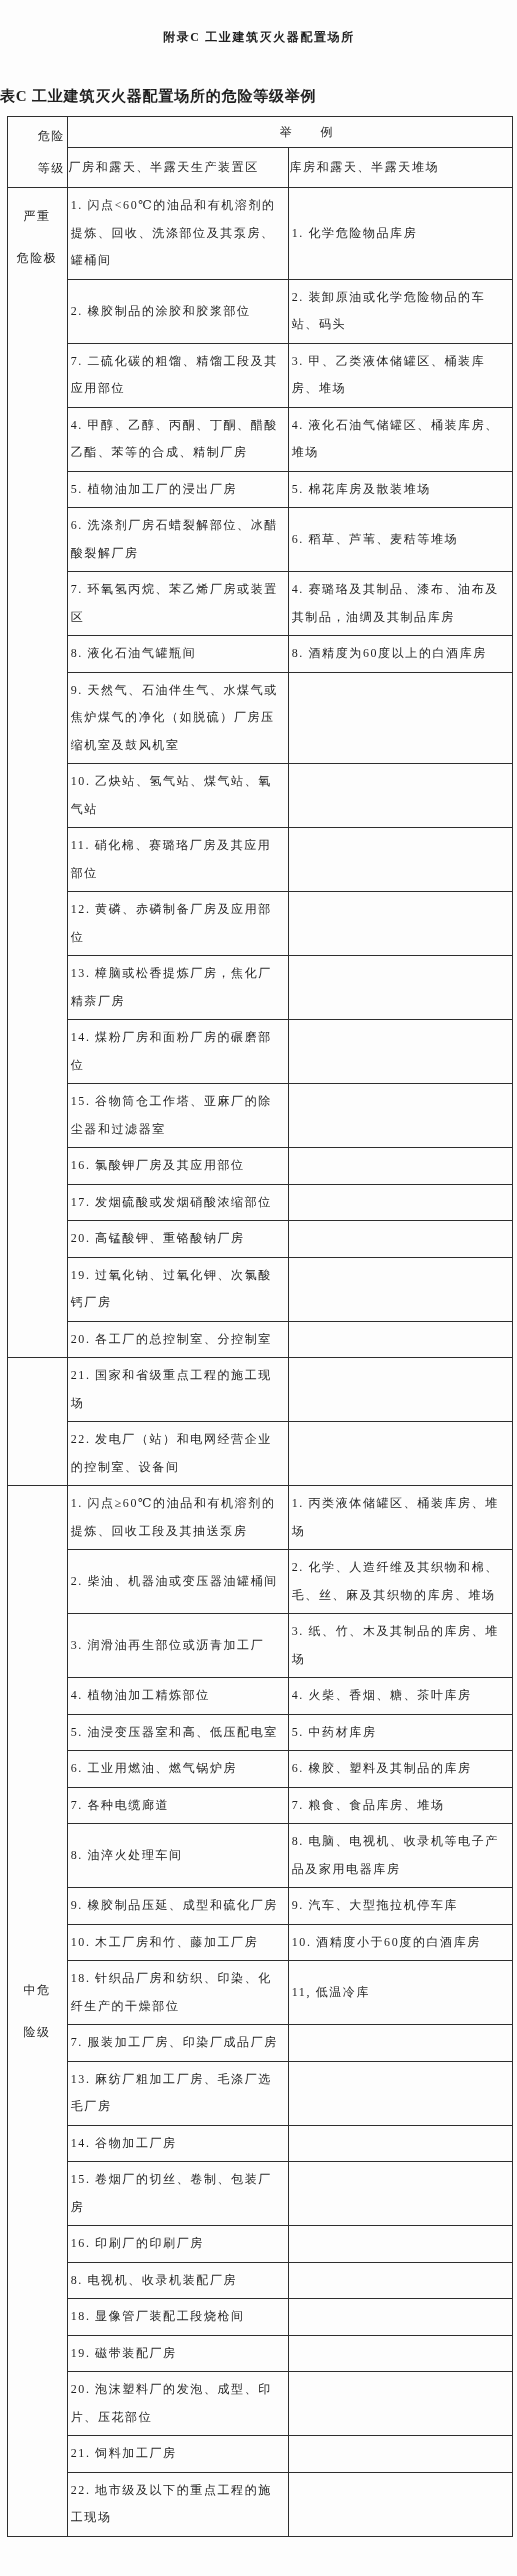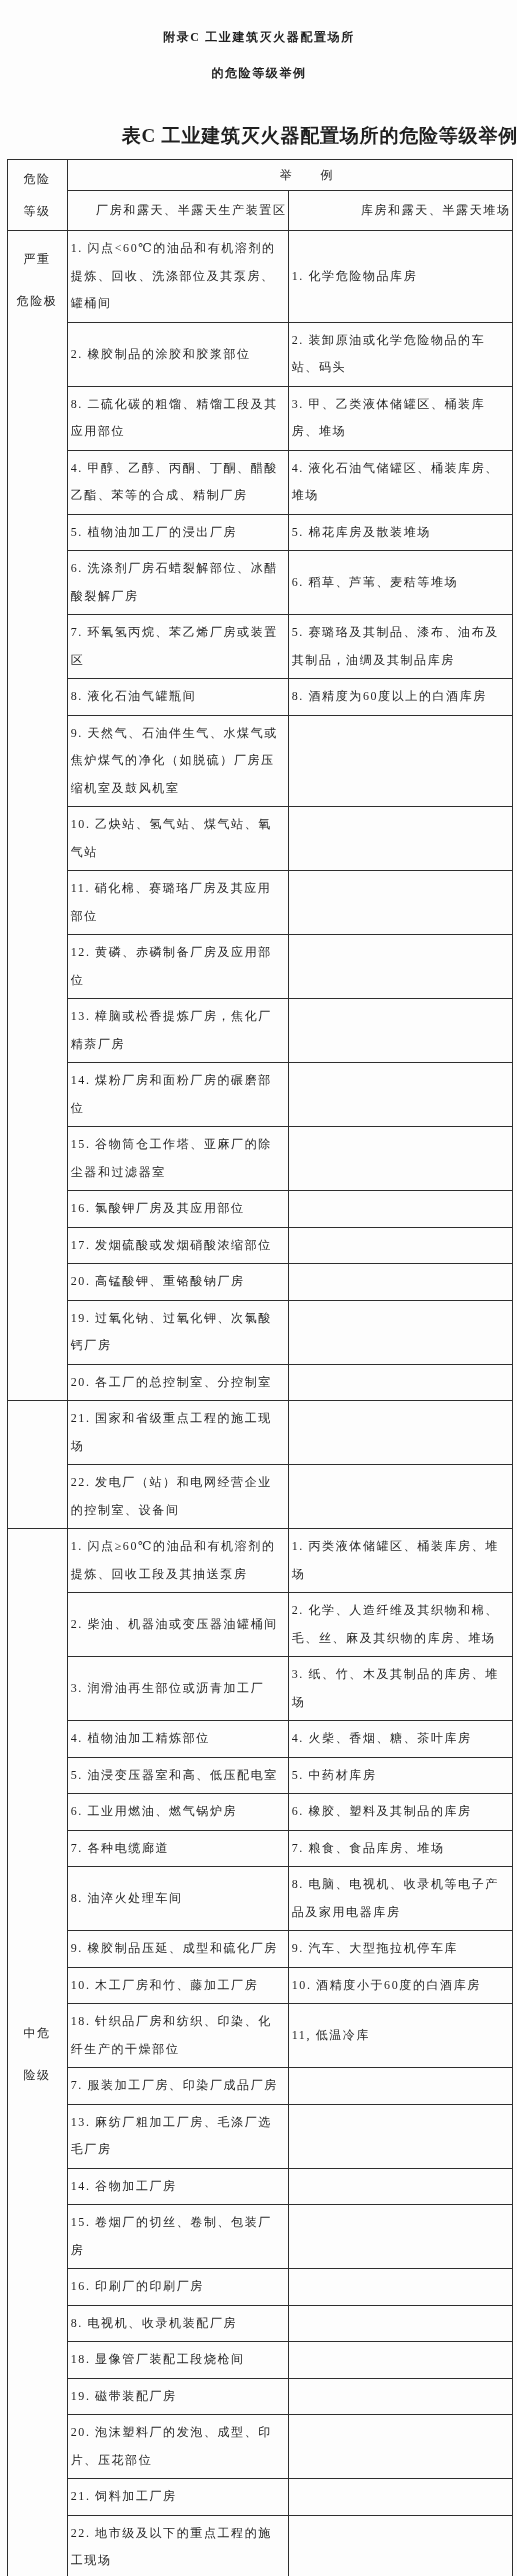--- a/index.html
+++ b/index.html
@@ -14,23 +14,23 @@
     padding-top:19.4px;
     text-align:center;
     font-weight:bold;
     font-size:12px;
     line-height:36px;
     letter-spacing:1.6px;
   }
   .table-caption{
     margin-top:32px;
     margin-bottom:9.7px;
-    text-align:right;
+    text-align:left;
     font-weight:bold;
-    font-size:19px;
+    font-size:15px;
     letter-spacing:0.8px;
   }
   table.hazard{
     width:505px;
     margin:0 6.5px;
     border-collapse:collapse;
     table-layout:fixed;
   }
   table.hazard col.c-label{width:60px;}
   table.hazard col.c-left{width:221px;}
@@ -38,34 +38,34 @@
   table.hazard th, table.hazard td{
     border:0.8px solid #2e2e2e;
     font-weight:normal;
     font-size:12px;
     letter-spacing:1.6px;
     vertical-align:middle;
     word-break:break-all;
   }
   table.hazard{border:1.6px solid #2e2e2e;}
   th.hazard-head{
-    text-align:center;
+    text-align:right;
     font-size:12px;
     padding:3.2px 1.6px;
     font-family:Liberation Serif, serif;
   }
   th.hazard-head div{line-height:32px;}
   th.example-head{
     text-align:center;
     height:27.5px;
     letter-spacing:1.6px;
     padding-left:36px;
   }
   th.sub-head{
-    text-align:right;
+    text-align:left;
     height:36px;
     border-bottom:1.6px solid #2e2e2e;
   }
   th.hazard-head{border-bottom:1.6px solid #2e2e2e;}
   td.label-cell{
     text-align:center;
     padding:4.9px 1.6px;
     vertical-align:middle;
   }
   td.label-cell div{line-height:42px;}
@@ -78,21 +78,20 @@
   }
   tr.sec-thick > td{border-top:1.6px solid #2e2e2e;}
 </style>
 </head>
 <body>
 
 <div id="page">
 
   <div class="doc-title">
     <div>附录C 工业建筑灭火器配置场所</div>
-    <div>的危险等级举例</div>
   </div>
 
   <div class="table-caption">表C 工业建筑灭火器配置场所的危险等级举例</div>
 
   <table class="hazard">
     <colgroup>
       <col class="c-label">
         <col class="c-left">
         <col class="c-right">
     </colgroup>
@@ -116,38 +115,38 @@
             <div>危险极</div>
           </td>
           <td class="cell-left">1. 闪点&lt;60℃的油品和有机溶剂的提炼、回收、洗涤部位及其泵房、罐桶间</td>
           <td class="cell-right">1. 化学危险物品库房</td>
         </tr>
         <tr>
           <td class="cell-left">2. 橡胶制品的涂胶和胶浆部位</td>
           <td class="cell-right">2. 装卸原油或化学危险物品的车站、码头</td>
         </tr>
         <tr>
-          <td class="cell-left">8. 二硫化碳的粗馏、精馏工段及其应用部位</td>
+          <td class="cell-left">7. 二硫化碳的粗馏、精馏工段及其应用部位</td>
           <td class="cell-right">3. 甲、乙类液体储罐区、桶装库房、堆场</td>
         </tr>
         <tr>
           <td class="cell-left">4. 甲醇、乙醇、丙酮、丁酮、醋酸乙酯、苯等的合成、精制厂房</td>
           <td class="cell-right">4. 液化石油气储罐区、桶装库房、堆场</td>
         </tr>
         <tr>
           <td class="cell-left">5. 植物油加工厂的浸出厂房</td>
           <td class="cell-right">5. 棉花库房及散装堆场</td>
         </tr>
         <tr>
           <td class="cell-left">6. 洗涤剂厂房石蜡裂解部位、冰醋酸裂解厂房</td>
           <td class="cell-right">6. 稻草、芦苇、麦秸等堆场</td>
         </tr>
         <tr>
           <td class="cell-left">7. 环氧氢丙烷、苯乙烯厂房或装置区</td>
-          <td class="cell-right">5. 赛璐珞及其制品、漆布、油布及其制品，油绸及其制品库房</td>
+          <td class="cell-right">4. 赛璐珞及其制品、漆布、油布及其制品，油绸及其制品库房</td>
         </tr>
         <tr>
           <td class="cell-left">8. 液化石油气罐瓶间</td>
           <td class="cell-right">8. 酒精度为60度以上的白酒库房</td>
         </tr>
         <tr>
           <td class="cell-left">9. 天然气、石油伴生气、水煤气或焦炉煤气的净化（如脱硫）厂房压缩机室及鼓风机室</td>
           <td class="cell-right"></td>
         </tr>
         <tr>

